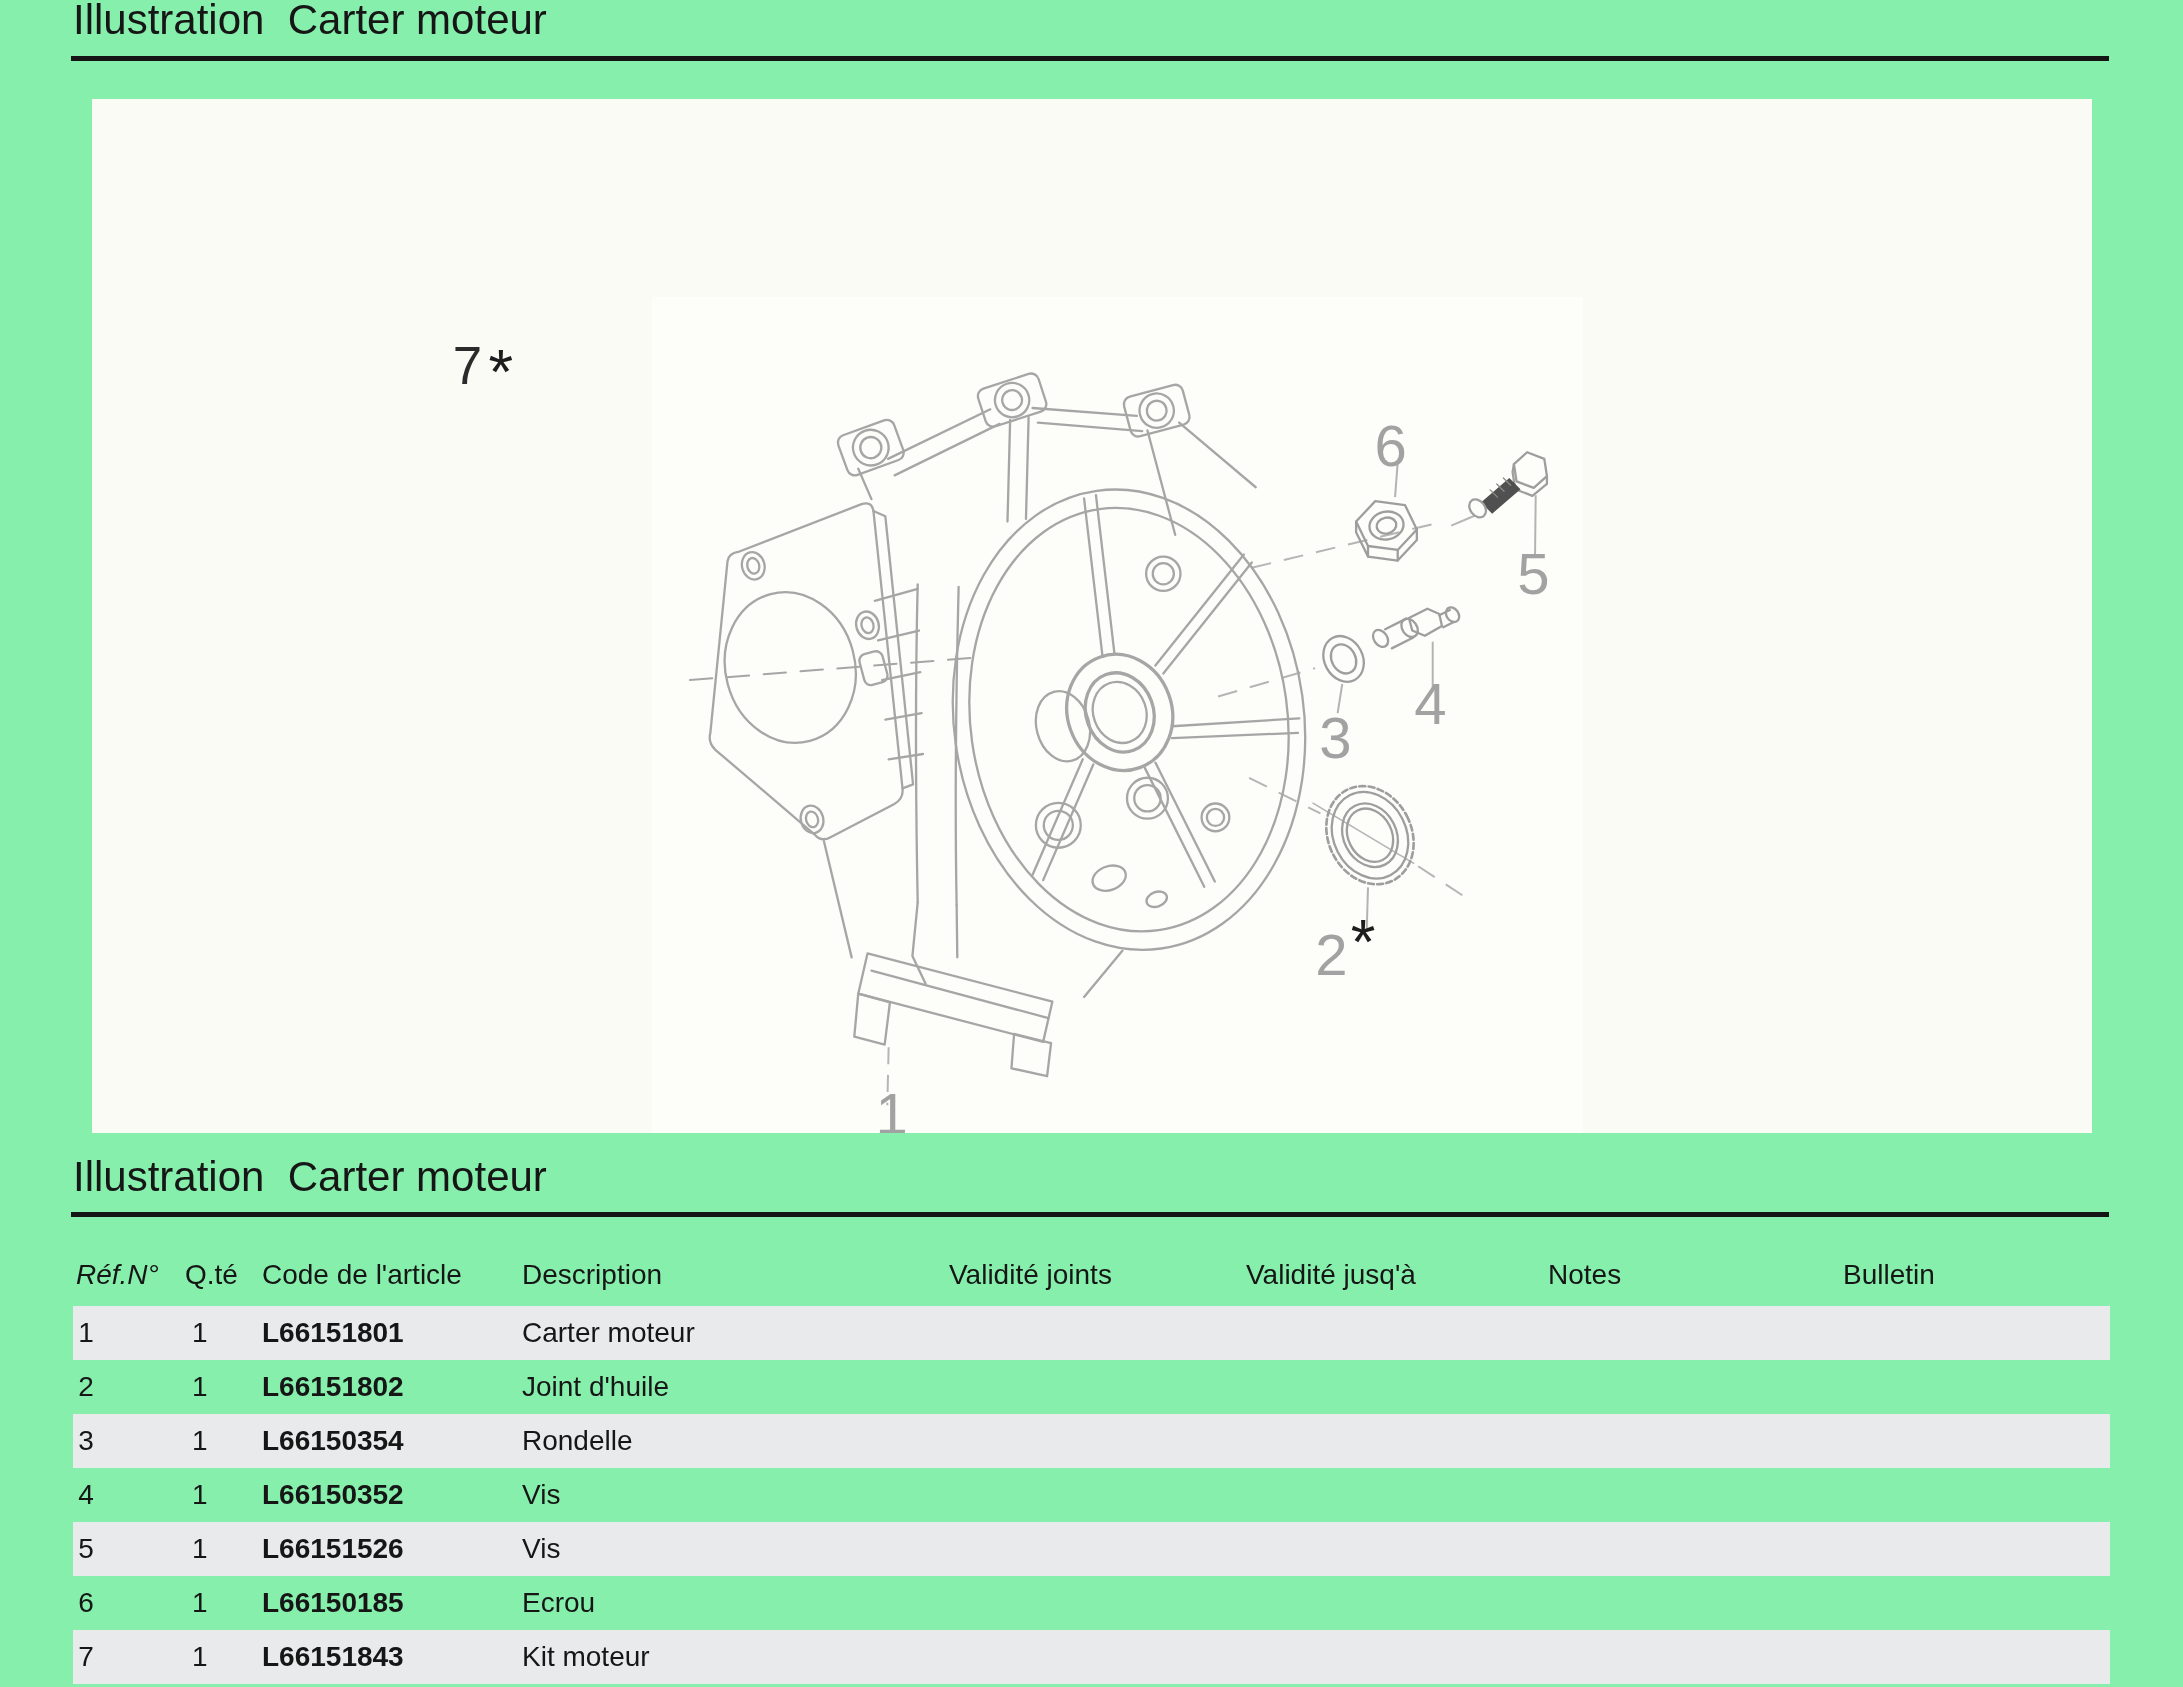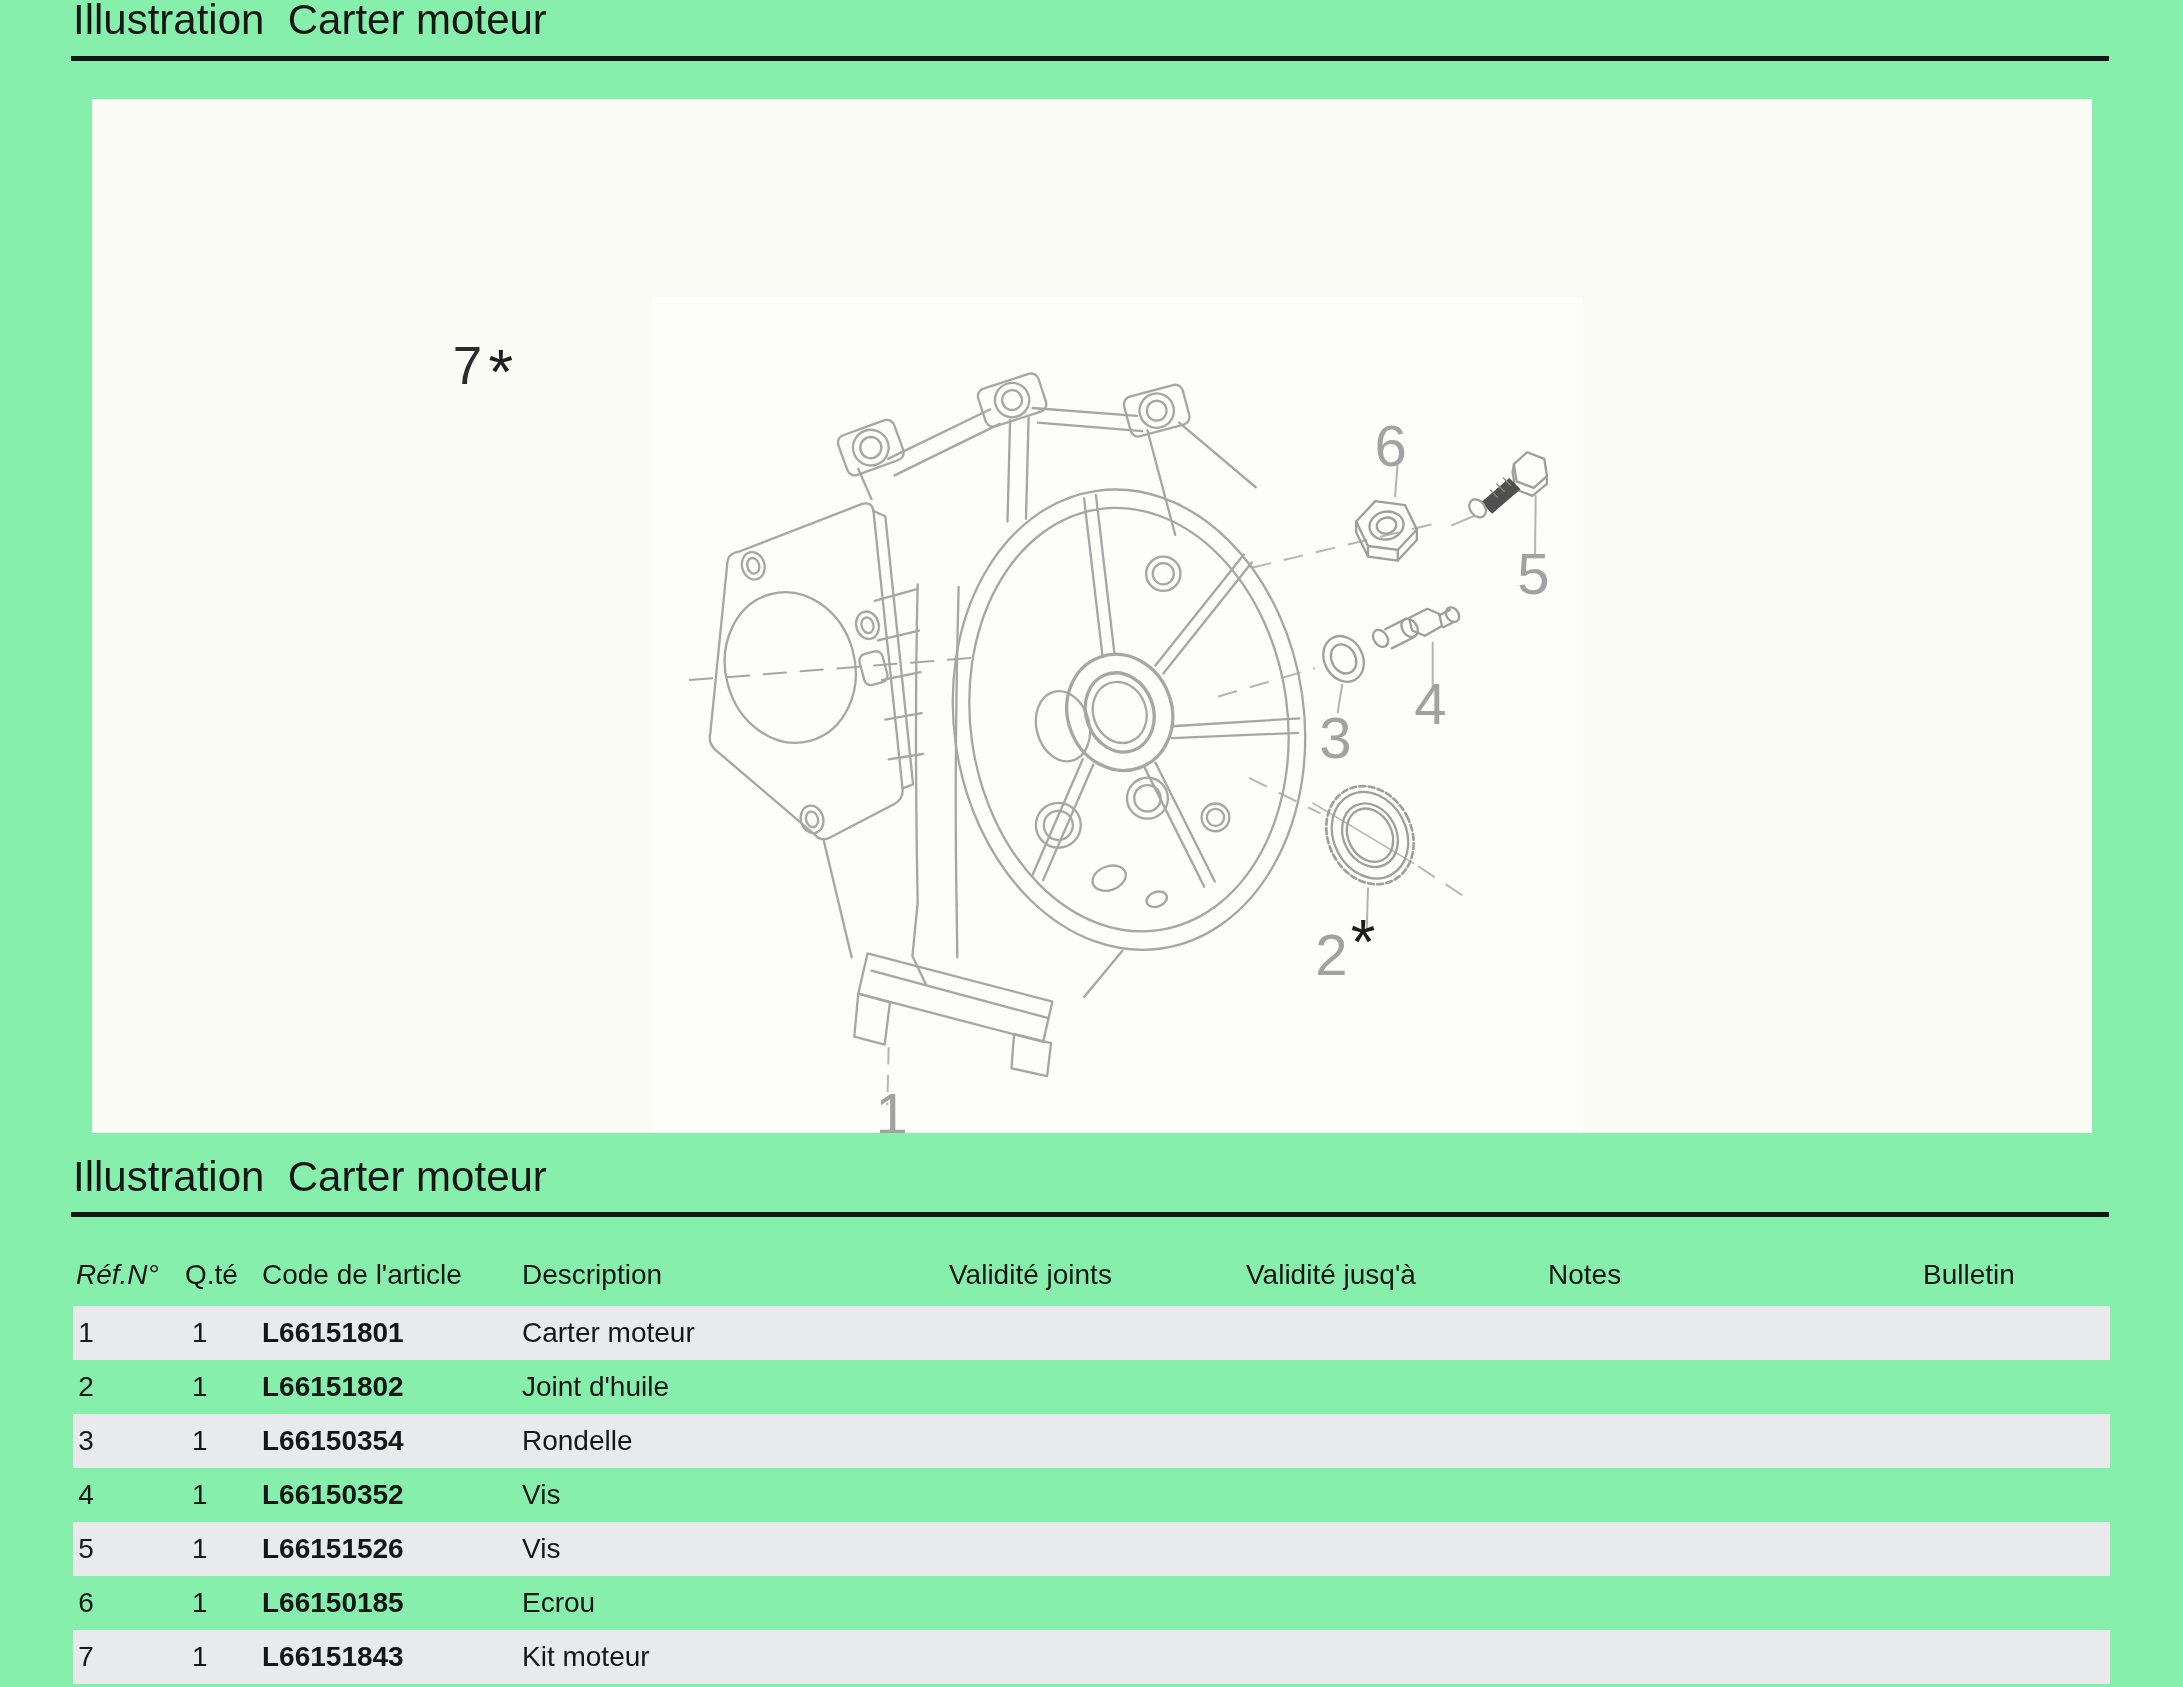--- a/index.html
+++ b/index.html
@@ -17,21 +17,21 @@
   #rule-top{top:56px;}
   #rule-table{top:1212px;}
   .panel{position:absolute;left:92px;top:99px;width:2000px;height:1034px;background:var(--panel);}
   .scan{position:absolute;left:560px;top:198px;width:931px;height:836px;background:var(--scan);}
   svg.diagram{position:absolute;left:0;top:0;width:2000px;height:1034px;}
   .cap{font-family:"Liberation Sans",sans-serif;}
 
   .thead{position:absolute;left:0;top:1246px;width:2183px;height:58px;font-size:28px;}
   .thead span{position:absolute;line-height:58px;white-space:pre;}
   .th-ref{left:76px;font-style:italic;} .th-qty{left:185px;} .th-code{left:262px;} .th-desc{left:522px;}
-  .th-vfrom{left:949px;} .th-vto{left:1246px;} .th-notes{left:1548px;} .th-bulletin{left:1923px;}
+  .th-vfrom{left:949px;} .th-vto{left:1246px;} .th-notes{left:1548px;} .th-bulletin{left:1843px;}
 
   .tbody{position:absolute;left:73px;top:1306px;width:2037px;}
   .trow{position:relative;height:54px;font-size:28px;}
   .trow.alt{background:var(--stripe);}
   .trow span{position:absolute;line-height:54px;white-space:pre;}
   .c-ref{left:5.3px;} .c-qty{left:119px;} .c-code{left:189px;font-weight:bold;} .c-desc{left:449px;}
 </style>
 </head>
 <body>
 

